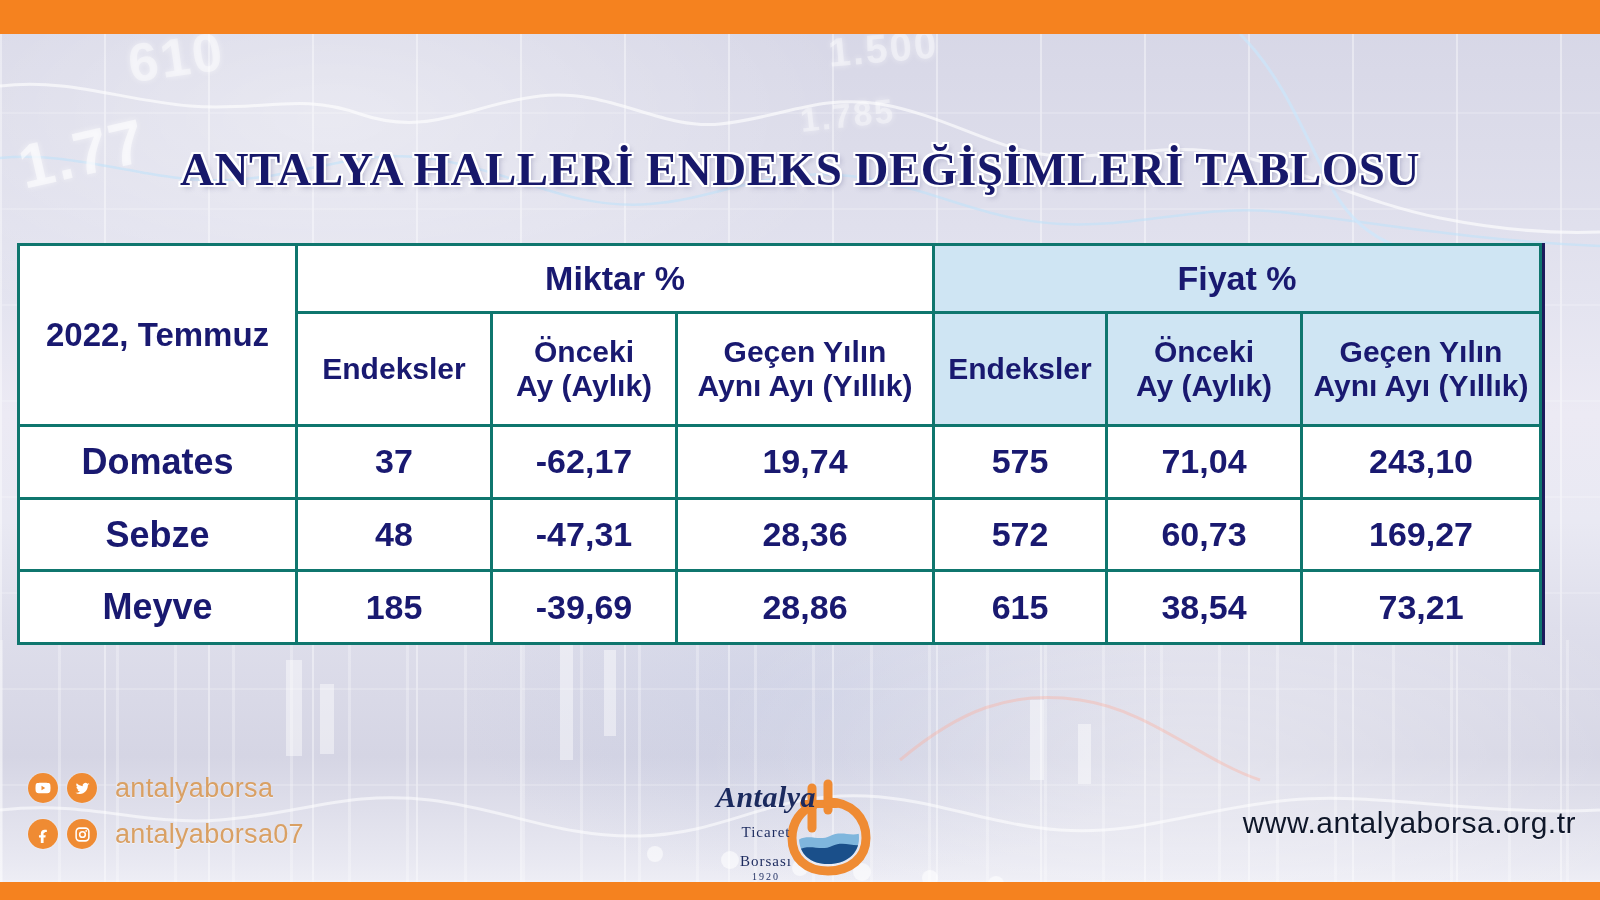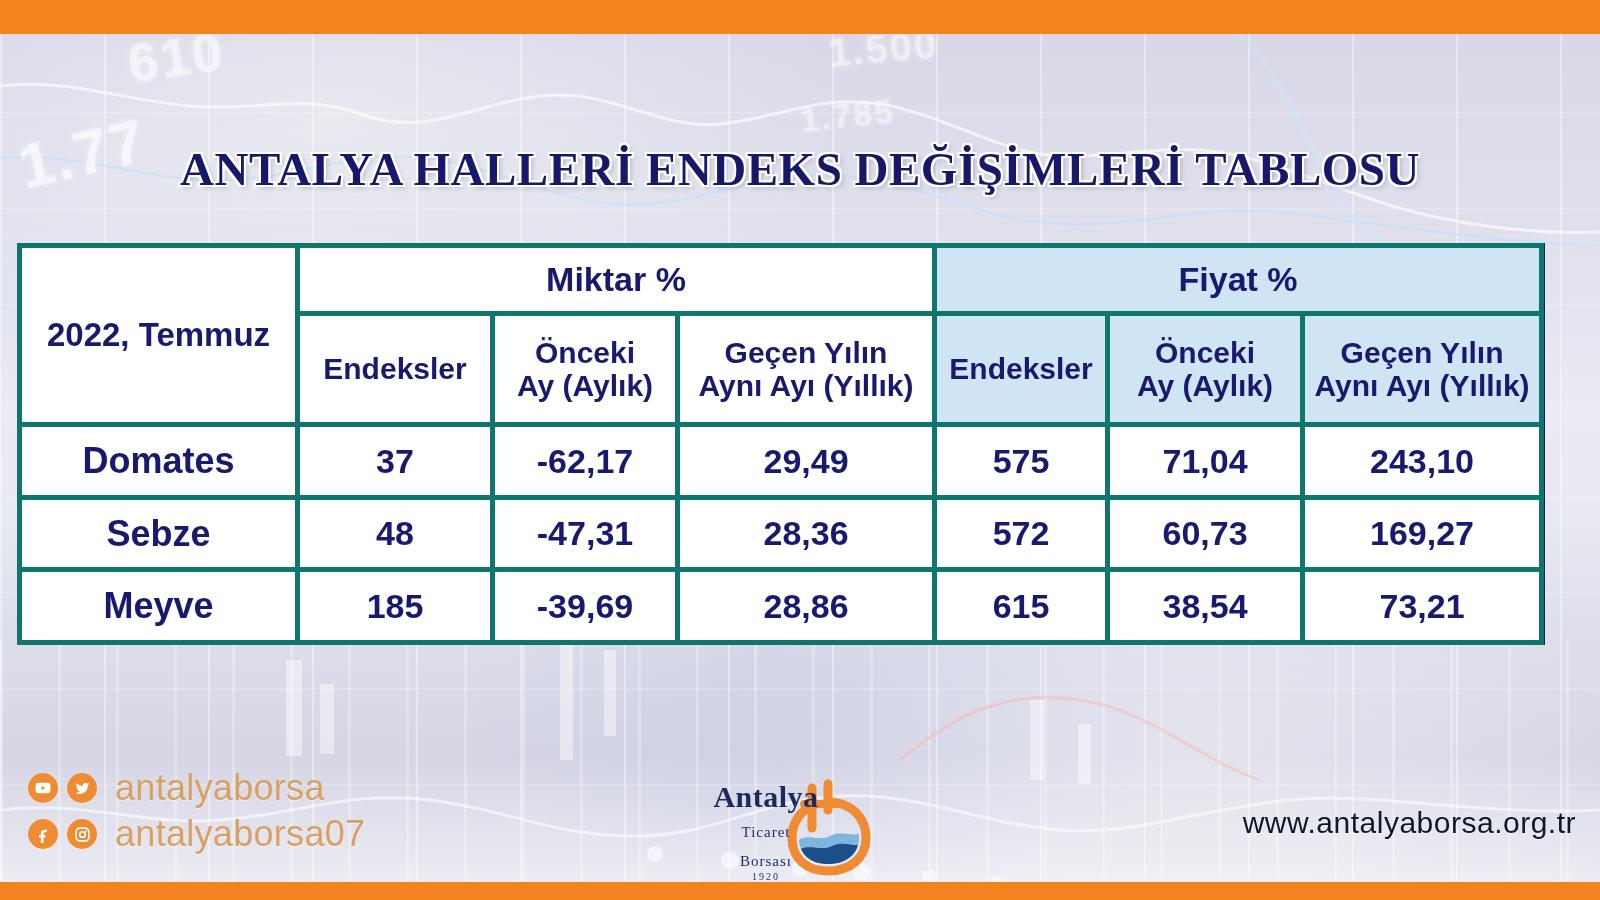--- a/index.html
+++ b/index.html
@@ -74,21 +74,21 @@
     box-sizing:border-box;
   }
   table.idx{
     border-collapse:collapse;
     width:1522px;height:402px;
     table-layout:fixed;
     background:#fff;
     margin-left:0;
   }
   table.idx td{
-    border:5px solid #0f766e;
+    border:3px solid #0f766e;
     text-align:center;
     vertical-align:middle;
     color:#191970;
     font-weight:700;
     padding:0;
     background:#fff;
   }
   td.c-label{text-align:left;padding-left:14px;font-size:36px;white-space:nowrap;}
   td.corner{font-size:33px;text-align:left;padding-left:12px;white-space:nowrap;background:#fff;}
   td.grp{font-size:34px;background:#ffc91c;}
@@ -112,29 +112,29 @@
   .social-row{display:flex;align-items:center;height:40px;margin-bottom:6px;}
   .sic{
     width:30px;height:30px;border-radius:50%;
     background:#ef8b33;margin-right:9px;
     display:flex;align-items:center;justify-content:center;
     color:#fff;flex:0 0 auto;
     box-shadow:0 0 2px rgba(255,255,255,.6);
   }
   .sic svg{display:block;}
   .shandle{
-    margin-left:9px;font-size:36px;color:#d9a064;font-weight:400;
+    margin-left:9px;font-size:27px;color:#d9a064;font-weight:400;
     letter-spacing:.3px;text-shadow:0 1px 1px rgba(255,255,255,.6);
   }
   .logo{position:absolute;left:700px;top:770px;width:190px;height:110px;}
   .logo-text{
     position:absolute;left:0;top:12px;width:132px;text-align:center;
     color:#1b2a5e;font-family:"Liberation Serif", serif;
   }
-  .logo-antalya{font-size:30px;font-weight:700;letter-spacing:.5px;line-height:1;}
+  .logo-antalya{font-size:30px;font-style:italic;font-weight:700;letter-spacing:.5px;line-height:1;}
   .logo-ticaret{font-size:15px;letter-spacing:1px;line-height:1.15;margin-top:12px;}
   .logo-year{font-size:10px;letter-spacing:2px;line-height:1.15;}
   .url{
     position:absolute;right:24px;top:806px;
     font-size:30px;color:#0f172a;letter-spacing:.5px;
     text-shadow:0 1px 1px rgba(255,255,255,.6);
     font-family:"Liberation Sans", sans-serif;
   }
 </style>
 </head>
@@ -225,21 +225,21 @@
           <td class="sub blue">
             <span>Geçen Yılın</span>
             <span class="l2">Aynı Ayı (Yıllık)</span>
           </td>
         </tr>
 
         <tr>
           <td class="c-label">Domates</td>
           <td class="val">37</td>
           <td class="val">-62,17</td>
-          <td class="val">29,49</td>
+          <td class="val">19,74</td>
           <td class="val">575</td>
           <td class="val">71,04</td>
           <td class="val">243,10</td>
         </tr>
         <tr>
           <td class="c-label">Sebze</td>
           <td class="val">48</td>
           <td class="val">-47,31</td>
           <td class="val">28,36</td>
           <td class="val">572</td>

